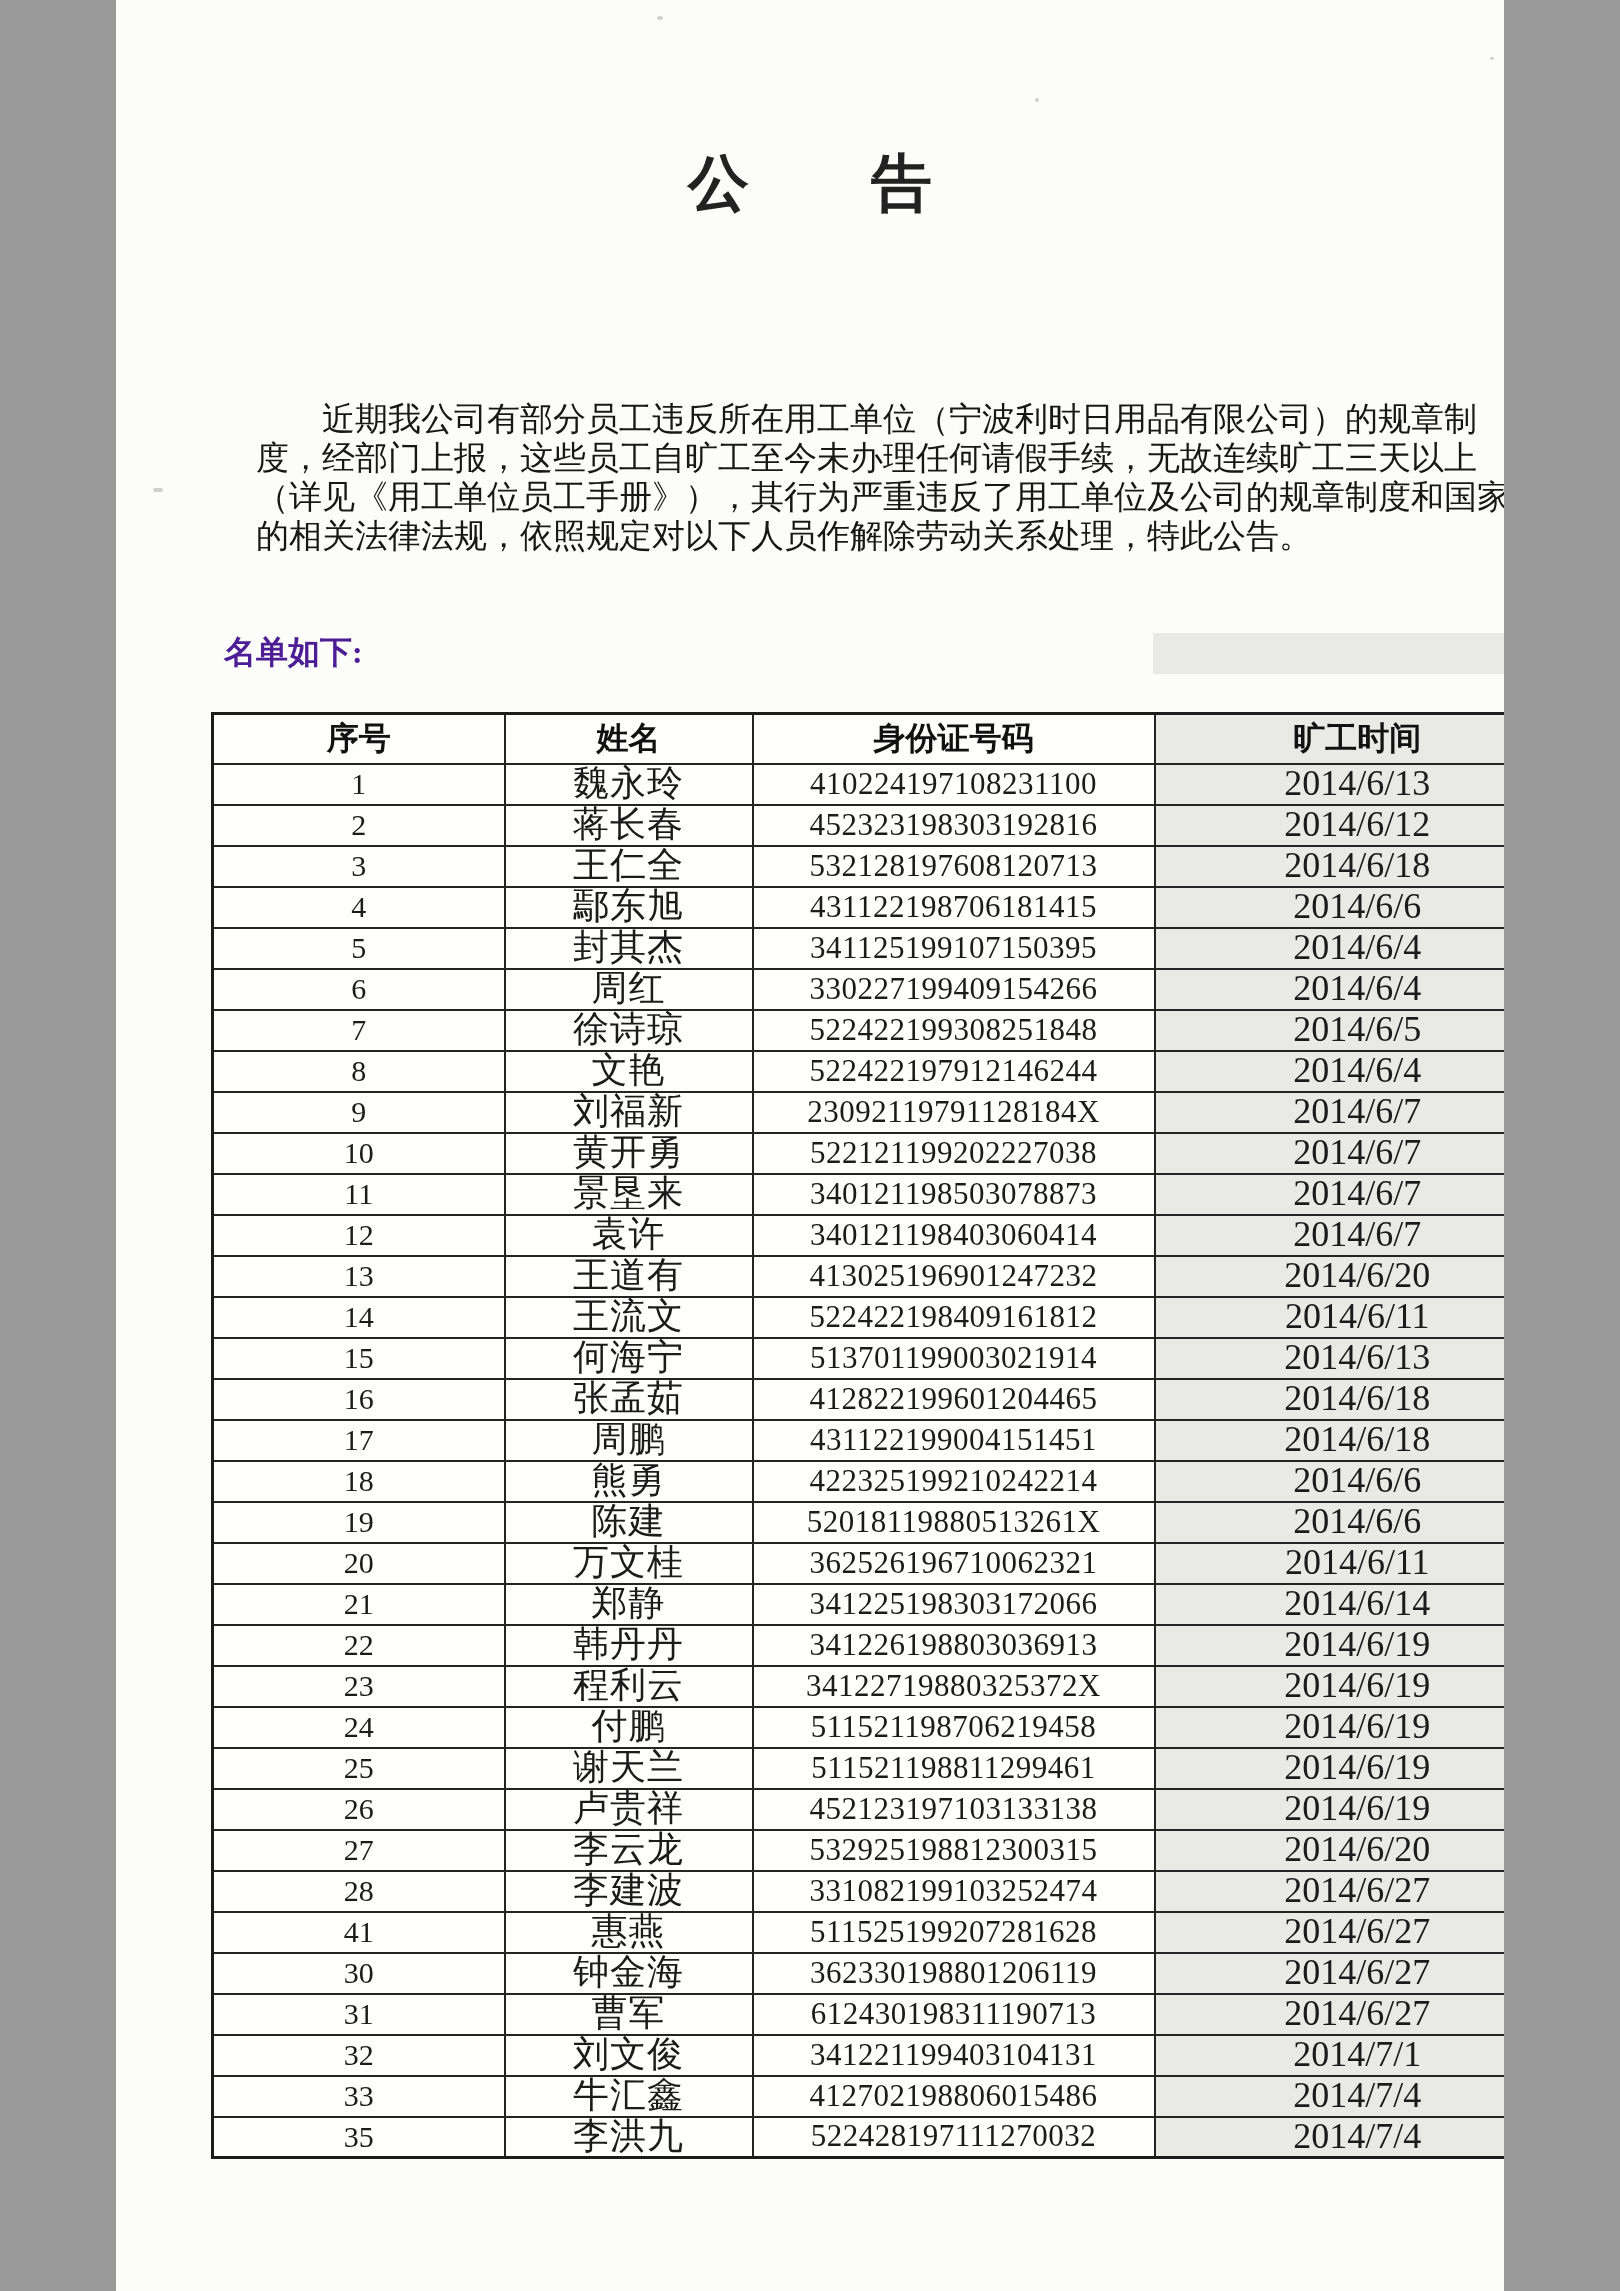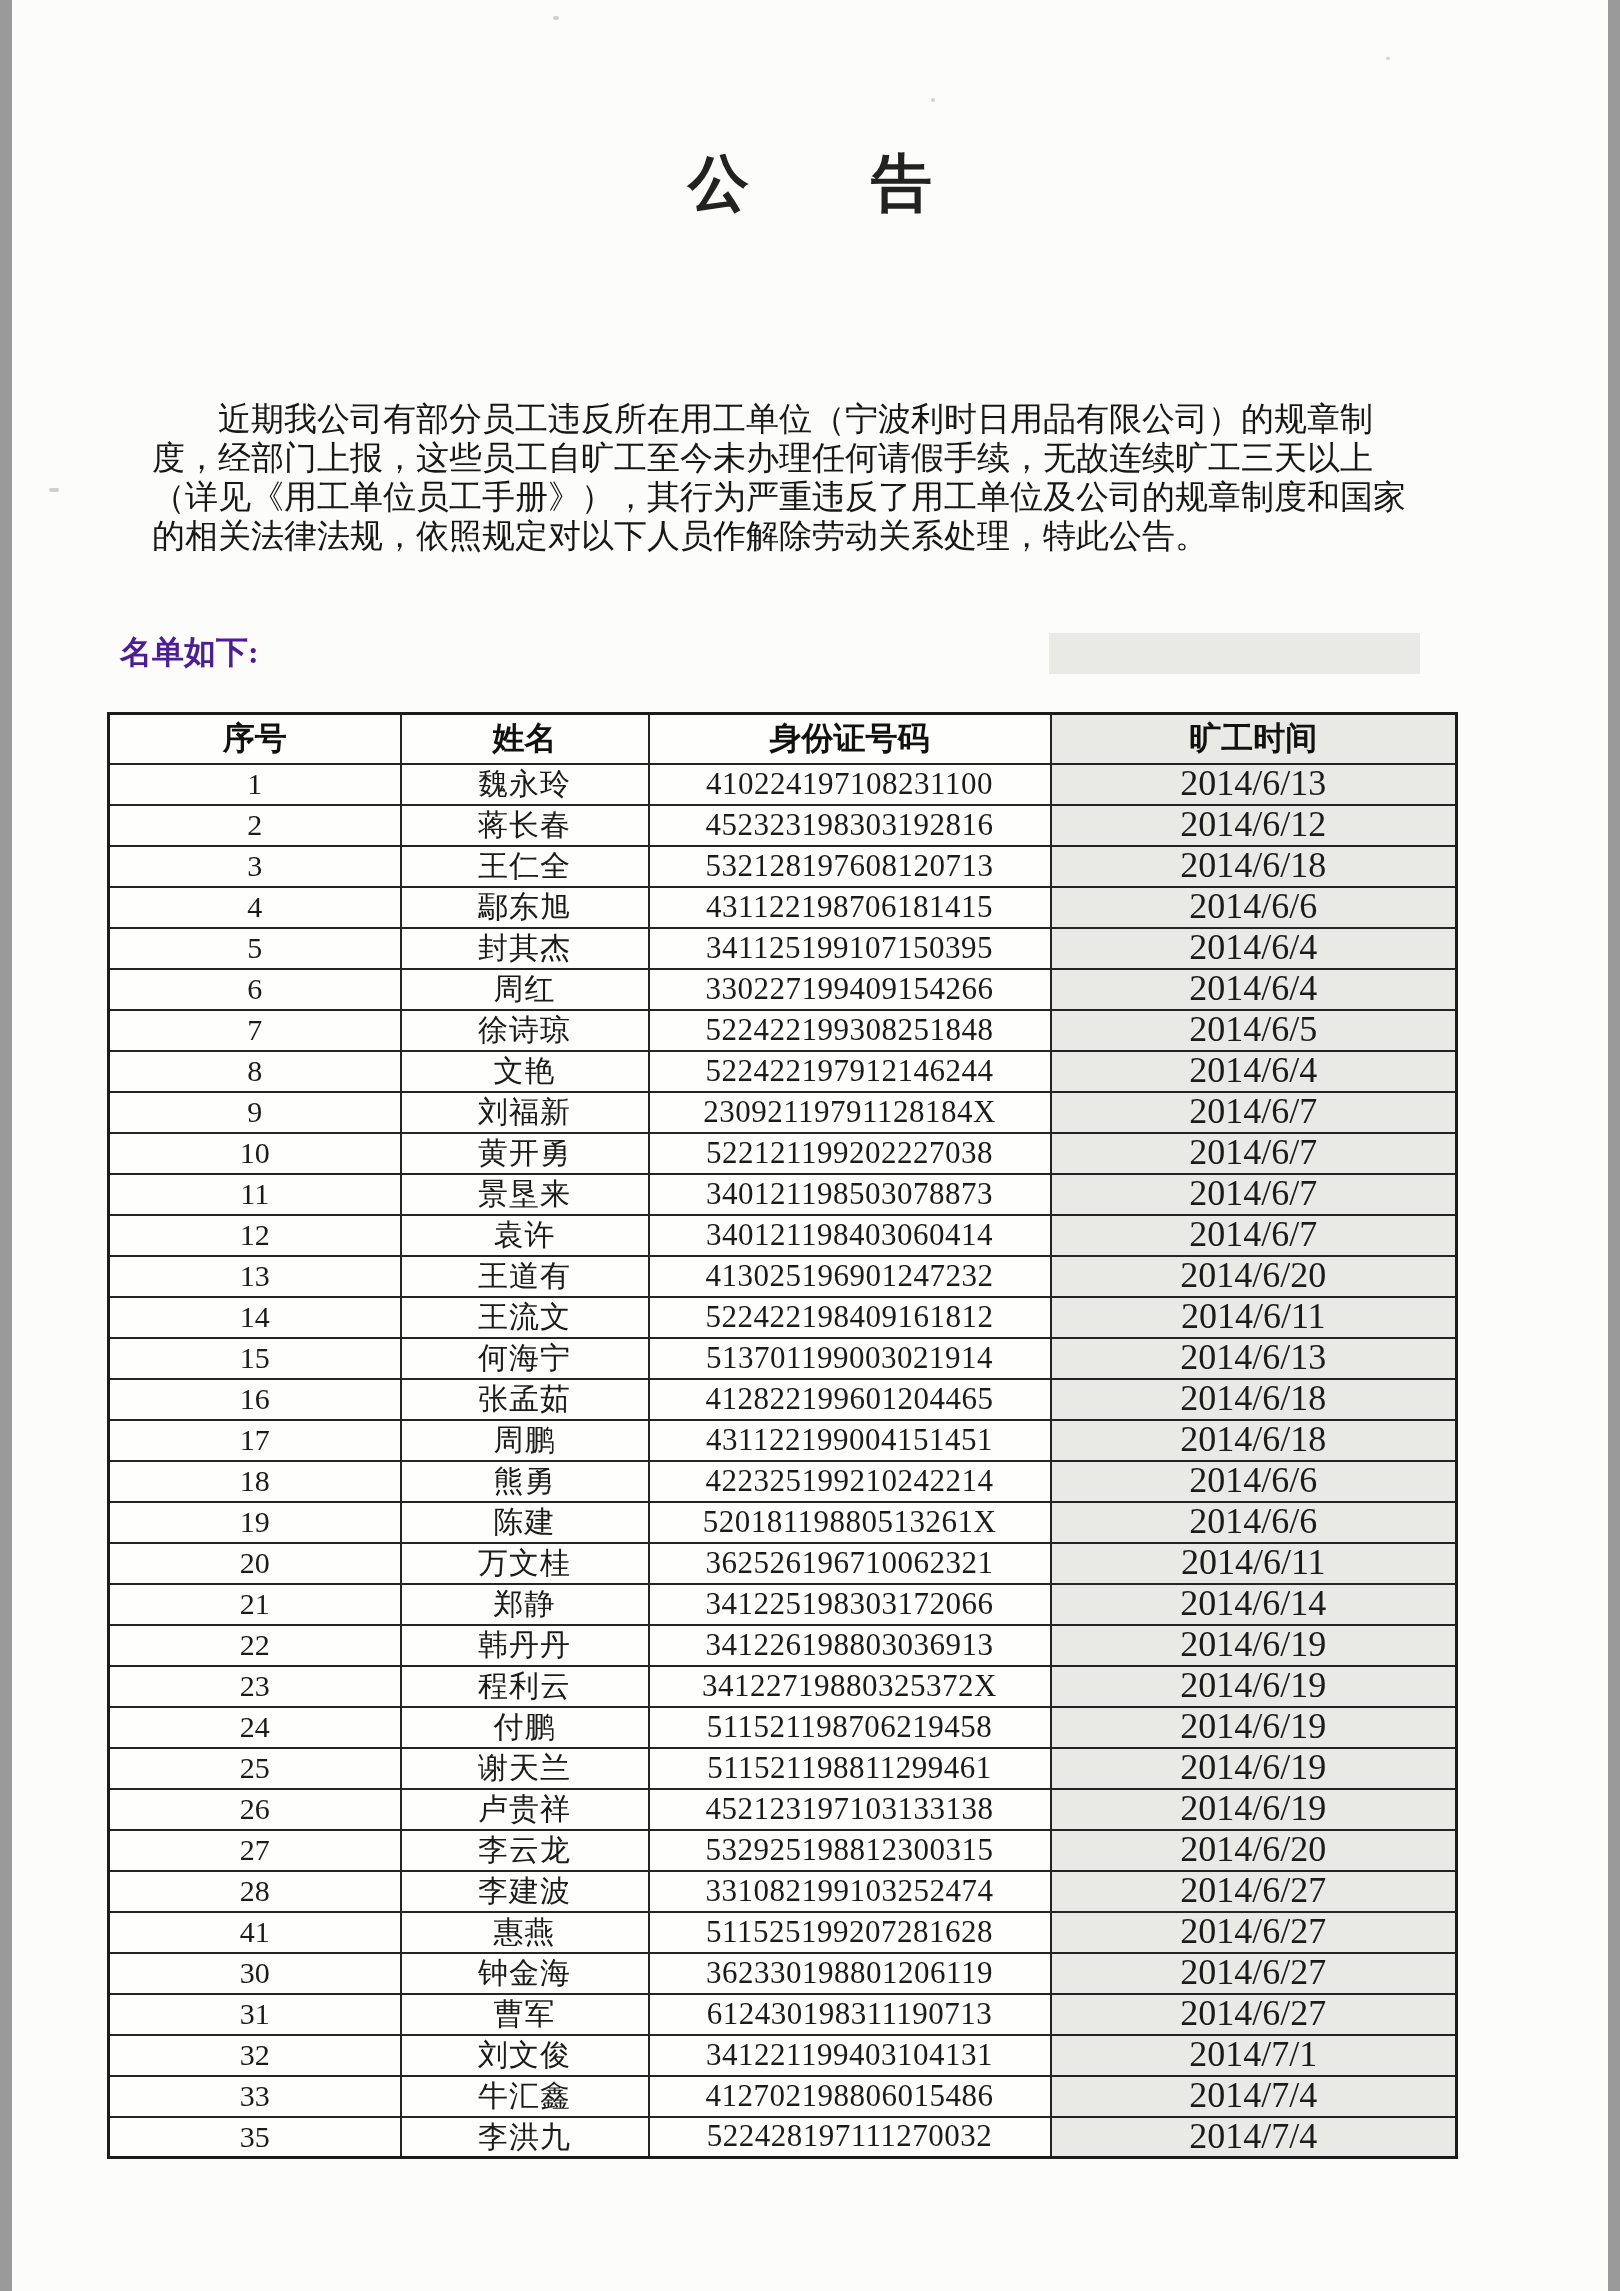--- a/index.html
+++ b/index.html
@@ -3,21 +3,21 @@
 <meta charset="utf-8">
 <style>
   html,body { margin:0; padding:0; }
   body {
     background:#9a9a9a;
     font-family:"Liberation Serif","DejaVu Serif",serif;
     color:#1b1b1b;
   }
   .page {
     position:relative;
-    width:1596px;
+    width:1388px;
     height:2292px;
     margin:0 auto;
     background:#fcfcfa;
     overflow:hidden;
   }
   .title {
     position:absolute;
     top:145px; left:0;
     width:100%;
     margin:0;
@@ -71,21 +71,21 @@
   }
   table.roster { border:3.9px solid #1c1c1c; }
   table.roster thead tr { height:50px; }
   table.roster tbody tr { height:41px; }
   th { font-size:32px; font-weight:bold; color:#111; }
   col.c-index { width:292px; }
   col.c-name  { width:248px; }
   col.c-id    { width:402px; }
   col.c-date  { width:406px; }
   td.col-index { font-size:30px; }
-  td.col-name  { font-size:30px; letter-spacing:1px; }
+  td.col-name  { font-size:36px; letter-spacing:1px; }
   td.col-id    { font-size:31px; letter-spacing:0.5px; }
   td.col-date  { font-size:36px; }
   .shaded { background:var(--highlight,#e9e9e6); }
   .speck {
     position:absolute;
     background:#b9b9b4;
     border-radius:50%;
     opacity:0.65;
   }
   .speck.s1 { left:541px; top:15.7px;  width:5.9px; height:3.9px; }

